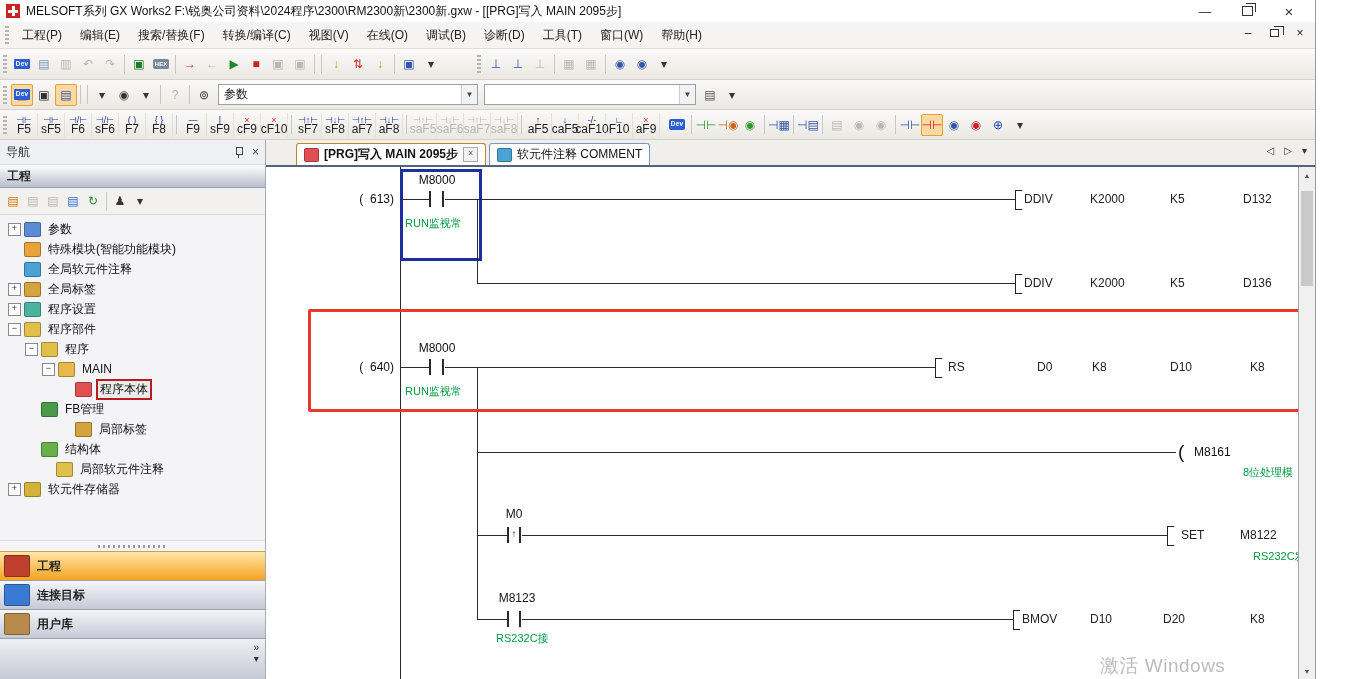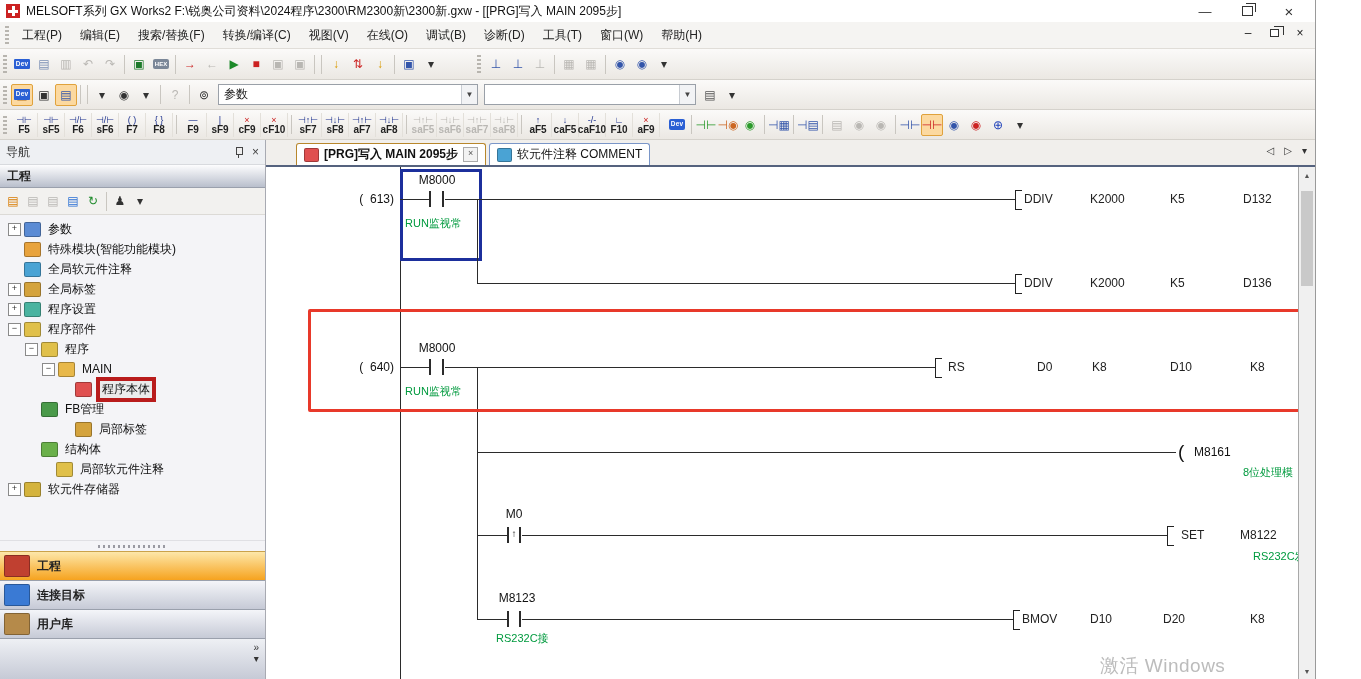--- a/index.html
+++ b/index.html
@@ -38,41 +38,41 @@
   .icbtn.dev .g{background:#2a5fd4;color:#fff !important;font-size:6.5px;font-weight:bold;padding:2px;border-radius:2px;letter-spacing:.2px;}
   .icbtn.dev2 .g{background:#7b8798;color:#fff !important;font-size:6px;font-weight:bold;padding:2px;border-radius:2px;}
   .sep{width:1px;height:19px;background:#c9c6c0;margin:0 3px;flex:none;}
   .spacer{width:34px;flex:none;}
   .combo{height:19px;background:#fff;border:1px solid #9aa0a8;display:flex;align-items:center;margin:0 3px;}
   .combo .cval{flex:1;padding:0 5px;font-size:12px;color:#222;white-space:nowrap;overflow:hidden;}
   .combo .carr{width:15px;height:100%;border-left:1px solid #c8ccd2;display:flex;align-items:center;justify-content:center;font-size:8px;color:#444;background:#f2f3f5;}
   .fkey{width:27px;height:24px;border:none;border-right:1px solid #e3e0da;background:transparent;padding:0;margin:0;
         display:flex;flex-direction:column;align-items:center;justify-content:center;gap:0;}
   .fkey .fsym{font-size:9px;line-height:10px;color:#1a2f8c;white-space:nowrap;}
-  .fkey .fkeylbl{font-size:10px;line-height:9px;color:#222;font-weight:bold;}
+  .fkey .fkeylbl{font-size:12px;line-height:9px;color:#222;}
   .fkey.dis .fsym,.fkey.dis .fkeylbl{color:#b9b7b3 !important;}
 
   
   .content{flex:1;display:flex;min-height:0;background:#dfe2e8;}
   
   .nav{width:265px;flex:none;display:flex;flex-direction:column;border-right:1px solid #a8aab2;background:#86efac;}
   .navtitle{height:24px;background:#eef0f3;border-bottom:1px solid #d8dade;display:flex;align-items:center;padding:0 6px;color:#333;}
   .navtitle .nt-right{margin-left:auto;display:flex;gap:8px;align-items:center;}
   .pin{width:10px;height:12px;position:relative;}
   .pin::before{content:"";position:absolute;left:2px;top:1px;width:5px;height:6px;border:1px solid #444;background:#eee;}
   .pin::after{content:"";position:absolute;left:4px;top:8px;width:1px;height:4px;background:#444;}
   .navsection{height:22px;background:linear-gradient(#fdfdfe,#b9bfcc);border-bottom:1px solid #9aa0ac;display:flex;align-items:center;padding:0 7px;font-weight:bold;color:#222;}
   .navtb{height:26px;background:#f2f1ef;border-bottom:1px solid #dcdad6;display:flex;align-items:center;padding:0 3px;}
   .navtb .icbtn{width:20px;height:20px;}
   .tree{flex:1;background:#f4f4f7;overflow:hidden;padding-top:4px;}
   .trow{height:20px;display:flex;align-items:center;cursor:default;}
   .expander{width:11px;height:11px;border:1px solid #8a8a8a;background:#fff;font-size:9px;line-height:9px;text-align:center;color:#333;margin-right:3px;flex:none;}
   .ticon{width:15px;height:13px;border-radius:2px;border:1px solid rgba(0,0,0,.28);margin-right:4px;flex:none;background:#ccc;}
   .tlabel{padding:1px 3px;white-space:nowrap;color:#111;}
-  .trow.on .tlabel{background:#ebebeb;border:4px solid #b91c1c;padding:0 2px;}
+  .trow.on .tlabel{background:#ebebeb;border:2px solid #b91c1c;padding:0 2px;}
   .navsplit{height:10px;display:flex;align-items:center;justify-content:center;background:#f4f4f7;border-top:1px solid #e0e0e4;}
   .navsplit i{width:70px;height:3px;background:repeating-linear-gradient(90deg,#9a9aa2 0 2px,transparent 2px 5px);}
   .navbtn{height:28px;border-top:1px solid #9aa0ac;background:linear-gradient(#f4f5f9,#c6cad6);display:flex;align-items:center;padding-left:4px;font-weight:bold;color:#222;}
   .navbtn.on{background:linear-gradient(#fde7a9,#f6a31f);border-top:1px solid #caa24a;}
   .navbtn .ticon{width:24px;height:20px;margin-right:7px;}
   .navbottom{flex:none;height:40px;background:linear-gradient(#eef0f4,#c6cad6);border-top:1px solid #9aa0ac;position:relative;}
   .navbottom .nbx{position:absolute;right:6px;top:3px;font-size:10px;color:#333;text-align:center;line-height:11px;}
 
   
   .main{flex:1;display:flex;flex-direction:column;min-width:0;background:#f1efec;}

